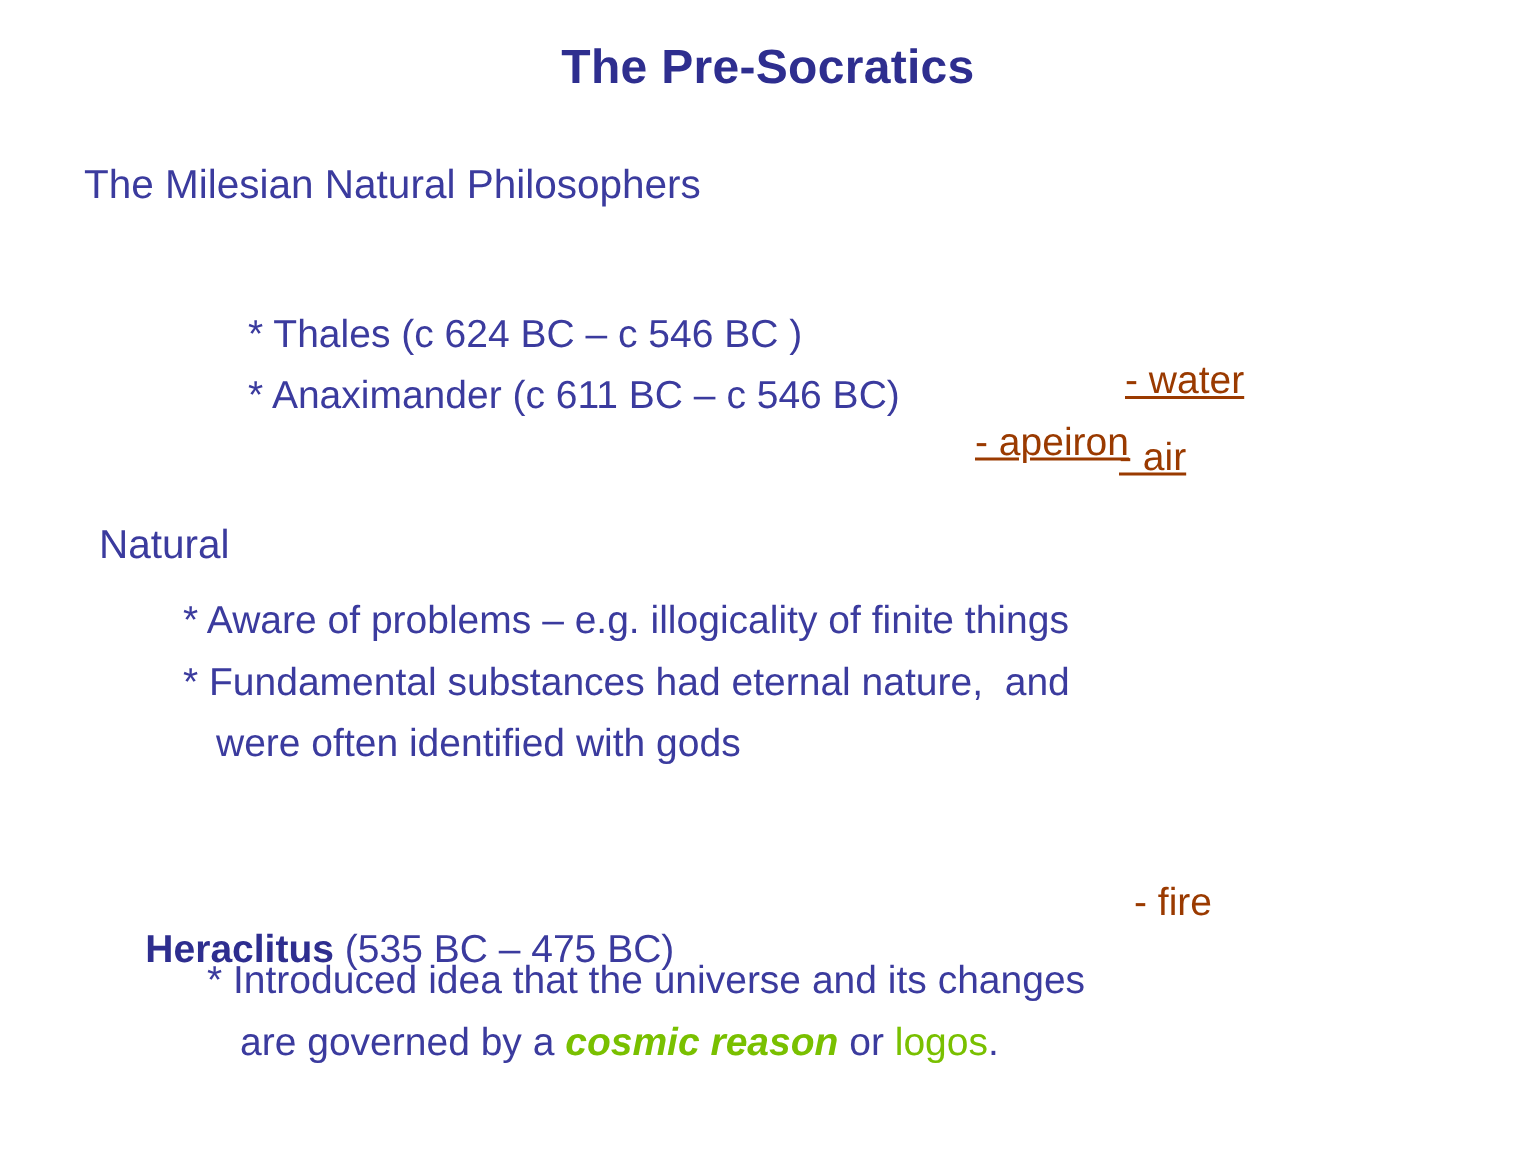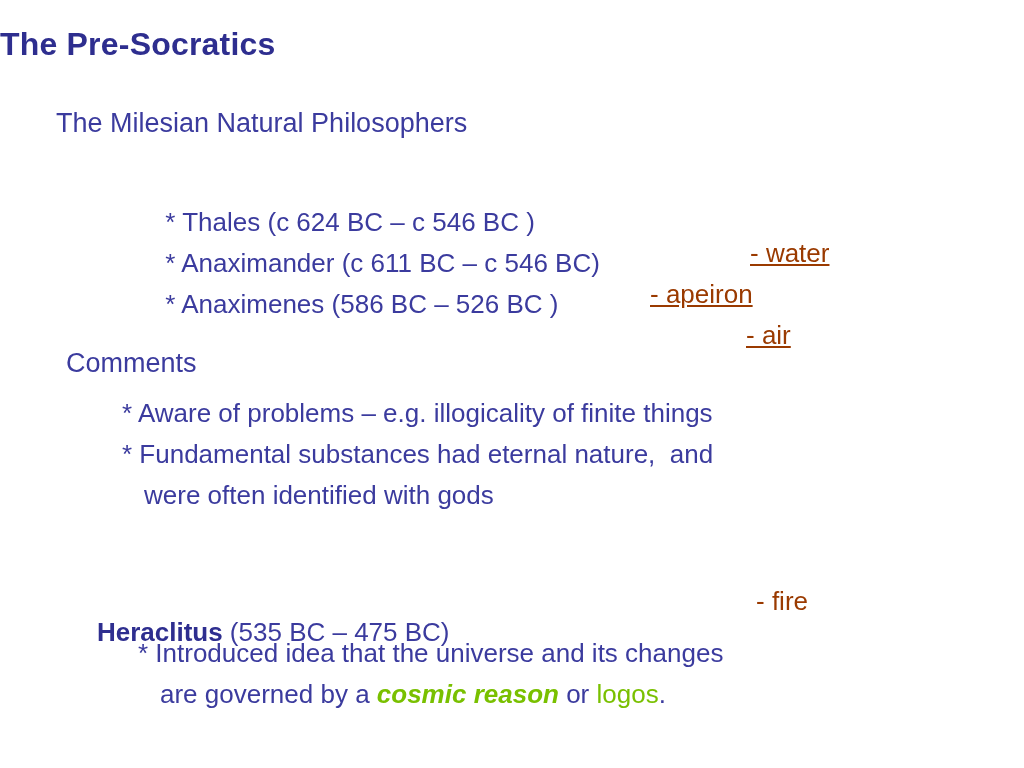--- a/index.html
+++ b/index.html
@@ -18,20 +18,21 @@
     position: relative;
     width: 1024px;
     height: 768px;
     box-sizing: border-box;
   }
   .title {
     position: absolute;
     top: 26px;
     left: 0;
     width: 1024px;
+    text-align: center;
     font-size: 32px;
     font-weight: bold;
     color: #2e2e8f;
     letter-spacing: 0.2px;
   }
   .section-heading {
     font-size: 27px;
     color: #3b3b9e;
     white-space: pre;
   }
@@ -133,26 +134,25 @@
   <div class="philosophers">
     <div class="row body-line">
       <span class="name">* Thales (c 624 BC – c 546 BC )</span>
       <span class="element el-water">- water</span>
     </div>
     <div class="row body-line">
       <span class="name">* Anaximander (c 611 BC – c 546 BC)</span>
       <span class="element el-apeiron">- apeiron</span>
     </div>
     <div class="row body-line">
-      <span class="name">* Anaximenes (586 BC – 526 BC )</span>
       <span class="element el-air">- air</span>
     </div>
   </div>
 
-  <div class="section-heading comments-heading">Comments</div>
+  <div class="section-heading comments-heading">Natural</div>
 
   <div class="comments-list">
     <div class="row body-line">* Aware of problems – e.g. illogicality of finite things</div>
     <div class="row body-line">* Fundamental substances had eternal nature,  and</div>
     <div class="row body-line indent">were often identified with gods</div>
   </div>
 
   <div class="body-line heraclitus-line">
     <span class="bold">Heraclitus</span><span> (535 BC – 475 BC)</span>
     <span class="fire">- fire</span>

